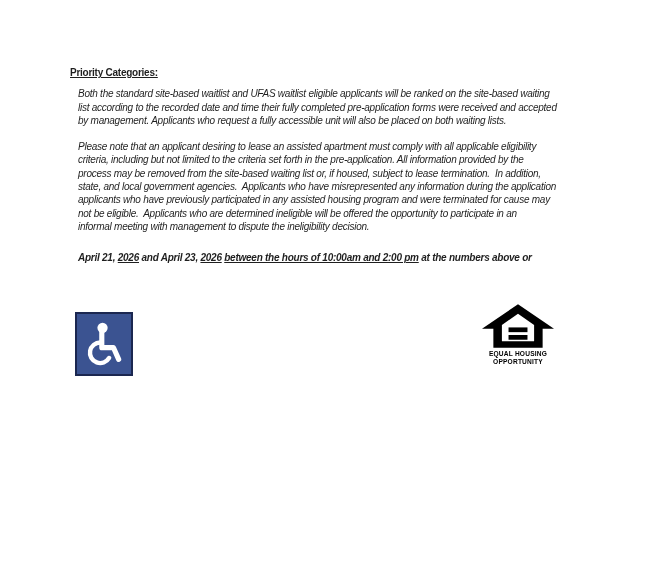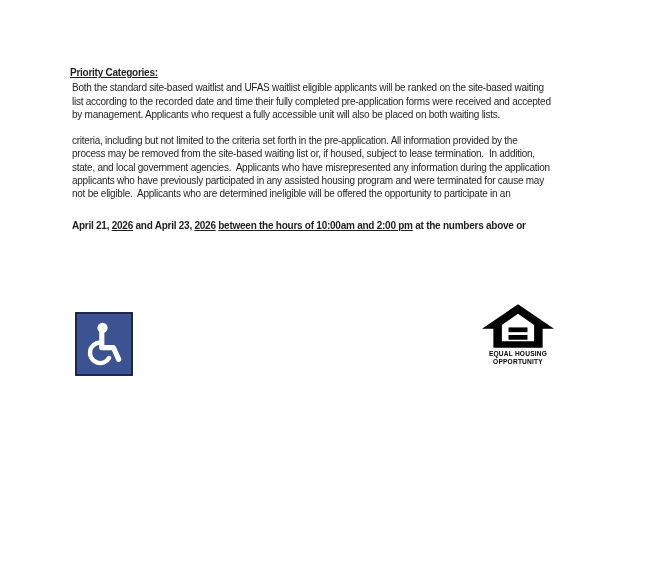--- a/index.html
+++ b/index.html
@@ -23,21 +23,21 @@
     font-size: 10px;
     letter-spacing: -0.25px;
     line-height: 13.3px;
   }
   .heading {
     font-weight: bold;
   }
   .heading .head-text {
     text-decoration: underline;
   }
-  .para { margin: 2px; }
+  .para { margin: 8px; font-style: italic; }
   .para .line { white-space: pre; }
   #para2 { margin-top: 13px; }
   #para3 { margin-top: 18px; font-weight: bold; }
   .u { text-decoration: underline; }
 
   .logos-row {
     position: absolute;
     left: 70px;
     top: 304px;
     width: 520px;
@@ -84,25 +84,27 @@
 <div class="doc">
   <div class="heading"><span class="head-text">Priority Categories:</span></div>
 
   <div class="para" id="para1">
       <div class="line"><span>Both the standard site-based waitlist and UFAS waitlist eligible applicants will be ranked on the site-based waiting</span></div>
       <div class="line"><span>list according to the recorded date and time their fully completed pre-application forms were received and accepted</span></div>
       <div class="line"><span>by management. Applicants who request a fully accessible unit will also be placed on both waiting lists.</span></div>
     </div>
 
   <div class="para" id="para2">
+      <div class="line"><span>Please note that an applicant desiring to lease an assisted apartment must comply with all applicable eligibility</span></div>
       <div class="line"><span>criteria, including but not limited to the criteria set forth in the pre-application. All information provided by the</span></div>
       <div class="line"><span>process may be removed from the site-based waiting list or, if housed, subject to lease termination.  In addition,</span></div>
       <div class="line"><span>state, and local government agencies.  Applicants who have misrepresented any information during the application</span></div>
       <div class="line"><span>applicants who have previously participated in any assisted housing program and were terminated for cause may</span></div>
       <div class="line"><span>not be eligible.  Applicants who are determined ineligible will be offered the opportunity to participate in an</span></div>
+      <div class="line"><span>informal meeting with management to dispute the ineligibility decision.</span></div>
     </div>
 
   <div class="para" id="para3">
       <div class="line"><span>April 21, </span><span class="u">2026</span><span> and April 23, </span><span class="u">2026</span><span> </span><span class="u">between the hours of 10:00am and 2:00 pm</span><span> at the numbers above or</span></div>
     </div>
 </div>
 
 <div class="logos-row">
 
   <div class="access-box">

